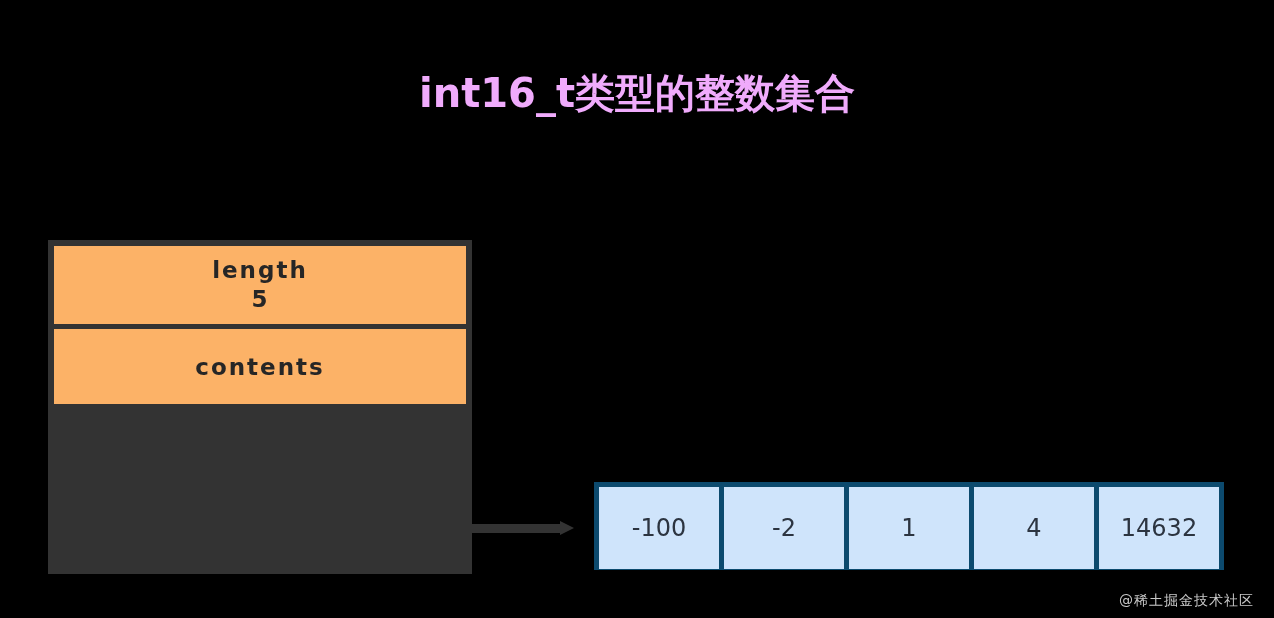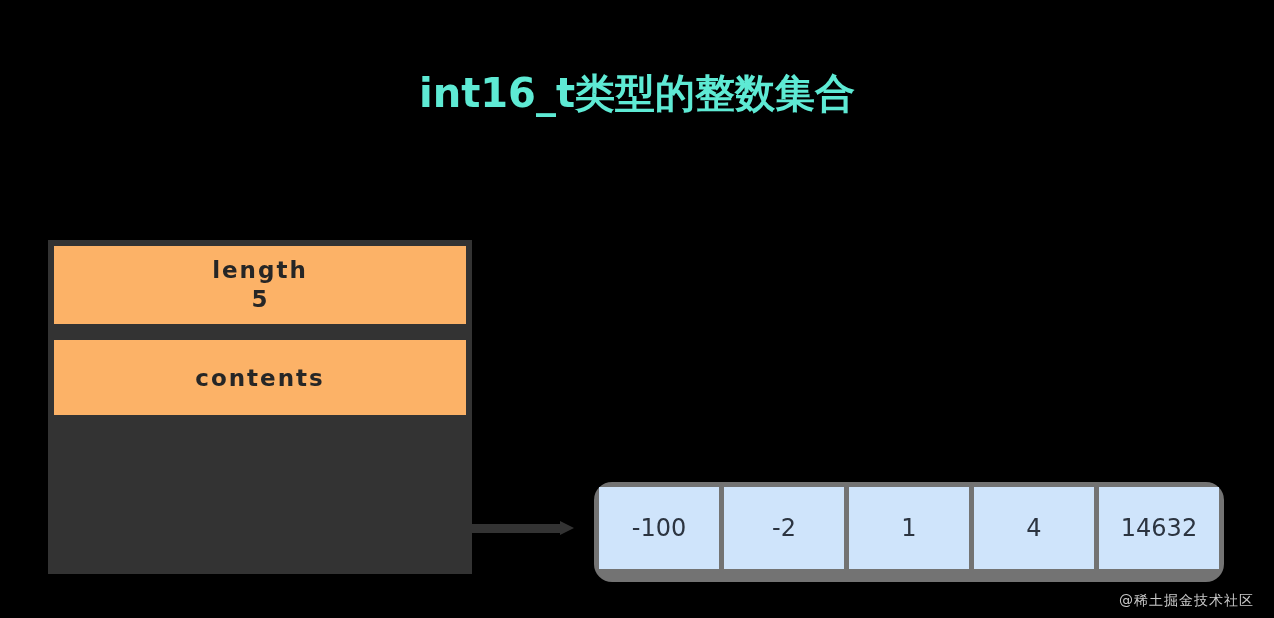--- a/index.html
+++ b/index.html
@@ -19,21 +19,21 @@
 
   
   .title {
     position: absolute;
     left: 0;
     top: 68px;
     width: 1274px;
     text-align: center;
     font-size: 40px;
     font-weight: bold;
-    color: #5eead4;
+    color: #f0abfc;
     letter-spacing: 0px;
     line-height: 50px;
     white-space: nowrap;
     user-select: none;
   }
 
   
   .struct-box {
     position: absolute;
     left: 48px;
@@ -66,21 +66,21 @@
   }
   .row-encoding {
     background: #FCB267;
     height: 83px;
     margin-bottom: 5px;
     letter-spacing: 1px;
   }
   .row-length {
     background: #FCB267;
     height: 78px;
-    margin-bottom: 16px;
+    margin-bottom: 5px;
     letter-spacing: 1px;
   }
   .row-contents {
     background: #FCB267;
     height: 75px;
     font-size: 23px;
     letter-spacing: 2px;
     text-align: center;
   }
   .line-1 { font-size: 23px; line-height: 30px; }
@@ -113,27 +113,26 @@
     border-top: 7.5px solid transparent;
     border-bottom: 7.5px solid transparent;
     border-left: 14px solid #333333;
   }
 
   
   .array-box {
     position: absolute;
     left: 594px;
     top: 482px;
-    height: 100px;
-    background: #737373;
+    height: 88px;
+    background: #0c4a6e;
     box-sizing: border-box;
     padding: 5px;
     display: flex;
     flex-direction: row;
-    border-radius: 18px;
   }
   .array-cell {
     background: #CFE4FB;
     width: 120px;
     height: 82px;
     display: flex;
     align-items: center;
     justify-content: center;
     font-size: 24px;
     color: #2c3440;

